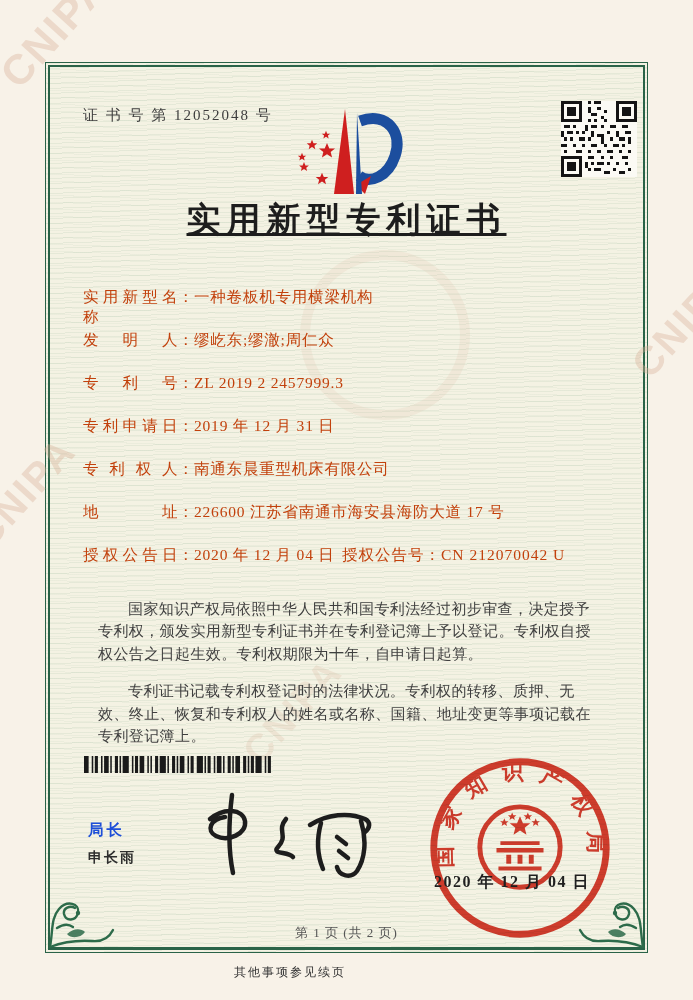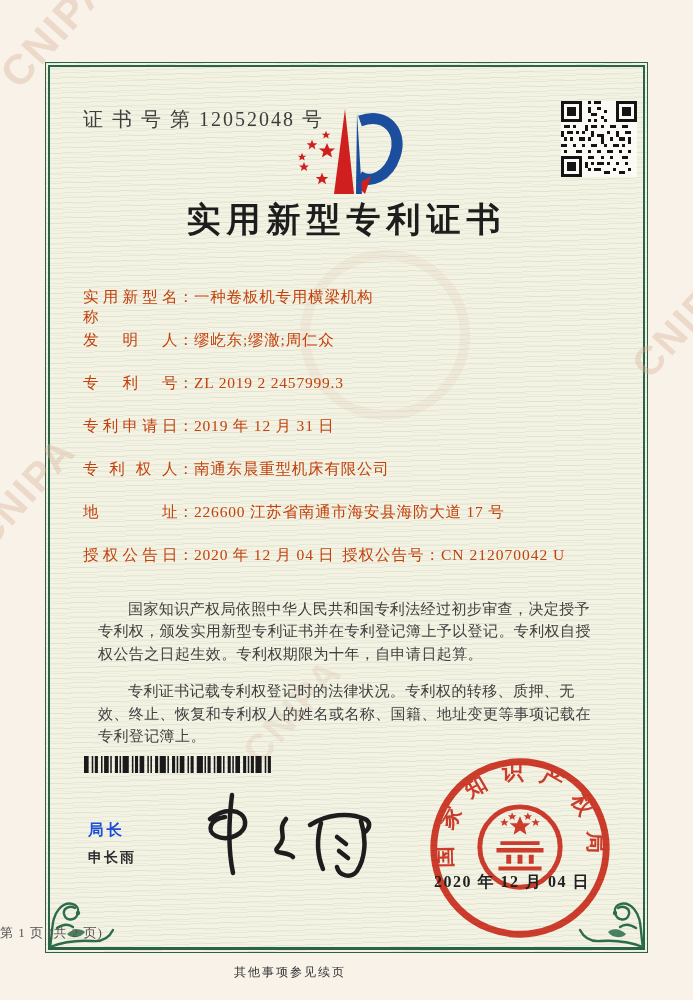--- a/index.html
+++ b/index.html
@@ -25,26 +25,26 @@
   }
   
   .wm{
     position:absolute;font-family:"Liberation Sans",sans-serif;font-weight:bold;
     color:rgba(215,175,152,0.38);transform:rotate(-48deg);letter-spacing:2px;z-index:3;pointer-events:none;
   }
   .wm-ring{
     position:absolute;border:10px solid rgba(222,186,164,0.18);border-radius:50%;z-index:2;pointer-events:none;
   }
   
-  .cert-no{position:absolute;left:83px;top:106px;font-size:20px;letter-spacing:2px;color:#3d3d3d;z-index:5;}
+  .cert-no{position:absolute;left:83px;top:106px;font-size:15px;letter-spacing:2px;color:#3d3d3d;z-index:5;}
   .logo{position:absolute;left:290px;top:106px;z-index:5;}
   .qr{position:absolute;left:561px;top:101px;z-index:5;}
   .title{
     position:absolute;left:0;top:197px;width:100%;text-align:center;
-    font-size:34px;font-weight:700;letter-spacing:6px;color:#1d1d1d;z-index:5;
+    font-size:34px;font-weight:700;letter-spacing:6px;color:#1d1d1d;z-index:5;text-decoration:underline;
   }
   
   .fields{position:absolute;left:83px;top:287px;width:530px;font-size:15.5px;color:#c2410c;z-index:5;}
   .frow{height:43px;line-height:20px;letter-spacing:0.5px;}
   .flabel{
     display:inline-block;width:95px;text-align:justify;text-align-last:justify;
     vertical-align:top;
   }
   .fcolon{display:inline-block;vertical-align:top;}
   .fval{display:inline-block;vertical-align:top;letter-spacing:0.8px;}
@@ -57,21 +57,21 @@
   
   .barcode{position:absolute;left:84px;top:756px;z-index:5;}
   
   .signer-title{position:absolute;left:88px;top:820px;font-size:15.5px;letter-spacing:3px;color:#1d4ed8;font-weight:600;z-index:5;}
   .signer-name{position:absolute;left:88px;top:849px;font-size:14px;letter-spacing:2px;color:#2e2e2e;font-weight:600;z-index:5;}
   .signature{position:absolute;left:180px;top:789px;z-index:6;}
   
   .seal{position:absolute;left:422px;top:750px;z-index:6;mix-blend-mode:multiply;opacity:0.95;}
   .seal-date{position:absolute;left:434px;top:872px;font-size:16px;letter-spacing:1.5px;color:#1f1f1f;font-weight:600;z-index:7;}
   
-  .page-info{position:absolute;left:0;top:924px;width:693px;text-align:left;font-size:13px;
+  .page-info{position:absolute;left:0;top:924px;width:693px;text-align:center;font-size:13px;
     letter-spacing:1px;color:#555;z-index:5;}
   .footer-note{position:absolute;left:90px;top:964px;width:400px;text-align:center;font-size:12px;
     letter-spacing:2px;color:#333;z-index:5;}
   .corner{position:absolute;z-index:4;}
   .corner.bl{left:47px;top:878px;}
   .corner.br{left:576px;top:878px;transform:scaleX(-1);}
 </style>
 </head>
 <body>
 

